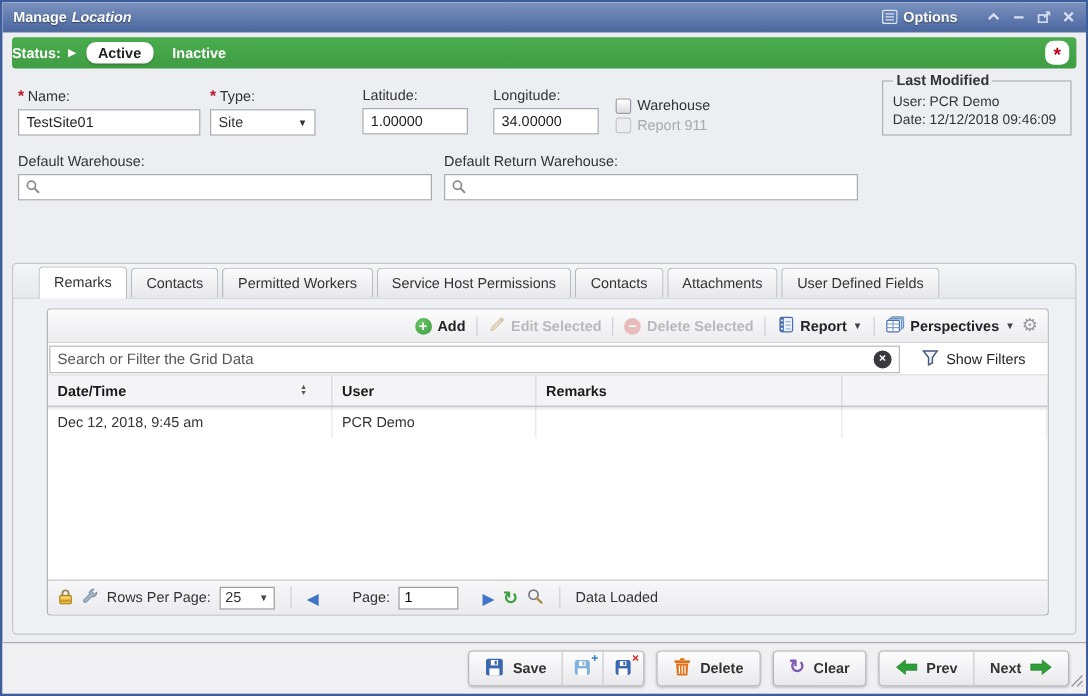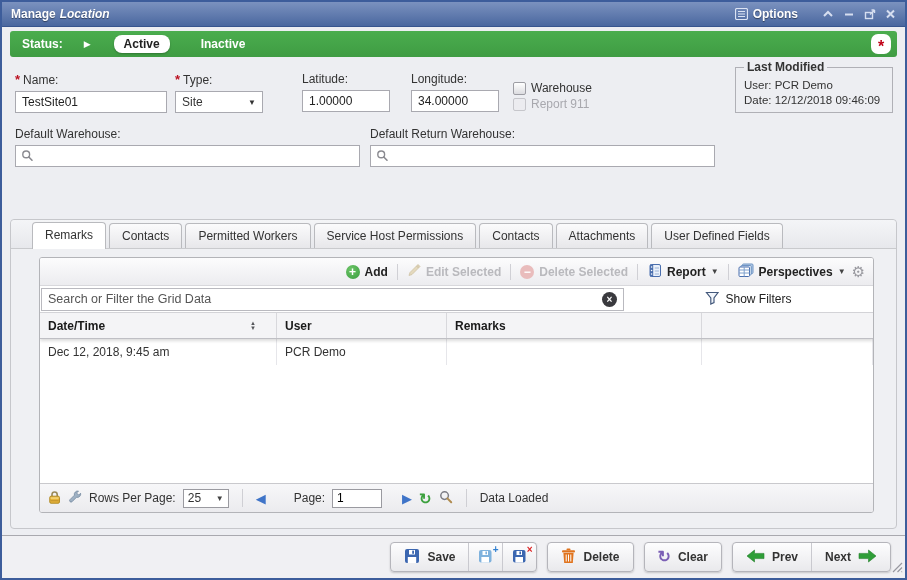--- a/index.html
+++ b/index.html
@@ -14,21 +14,21 @@
     border-bottom:1px solid #38558e;display:flex;align-items:center;padding:0 9px;}
   .title{color:#fff;font-weight:bold;text-shadow:0 1px 1px rgba(0,0,0,.45);}
   .title i{margin-left:4px;}
   .tb-right{margin-left:auto;display:flex;align-items:center;gap:10px;}
   .tb-options{display:flex;align-items:center;gap:5px;color:#fff;font-weight:bold;
     text-shadow:0 1px 1px rgba(0,0,0,.45);cursor:default;}
   .tb-ctrls{display:flex;align-items:center;gap:9px;margin-left:14px;}
   .tb-ico{display:flex;align-items:center;}
   
   .status-bar{flex:none;height:26px;margin:4px 8px 0;background:linear-gradient(#4bad4e,#3f9c43);
-    border-radius:3px;display:flex;align-items:center;padding:0 6px 0 12px;gap:15px;}
+    border-radius:3px;display:flex;align-items:center;padding:0 6px 0 0;}
   .status-label{color:#fff;font-weight:bold;}
   .status-arrow{color:#fff;font-size:9px;margin:0 8px 0 6px;}
   .status-pill{background:#fff;color:#222;font-weight:bold;border-radius:8px;
     padding:2px 10px;line-height:14px;box-shadow:0 1px 2px rgba(0,0,0,.25);}
   .status-inactive{color:#fff;font-weight:bold;margin-left:16px;}
   .status-req{margin-left:auto;width:20px;height:20px;background:#fff;border-radius:7px;
     display:flex;align-items:center;justify-content:center;}
   .status-req span{color:#c00016;font-weight:bold;font-size:16px;line-height:10px;position:relative;top:3px;}
   
   .form-area{flex:none;height:150px;position:relative;padding-left:13px;}
@@ -87,21 +87,21 @@
   .gt-btn{display:flex;align-items:center;gap:5px;font-weight:bold;color:#222;cursor:default;}
   .gt-btn.disabled{color:#b9b9bd;}
   .gt-sep{width:1px;height:16px;background:#d0d0d5;margin:0 3px;}
   .circle-ico{width:14px;height:14px;border-radius:50%;display:flex;align-items:center;
     justify-content:center;color:#fff;font-weight:bold;font-size:12px;line-height:12px;}
   .add-ico{background:radial-gradient(circle at 35% 30%,#6cc467,#3a9e3f);}
   .delsel-ico{background:#e9bcbc;}
   .caret{font-size:8px;color:#444;}
   .gear{font-size:15px;color:#9a9aa0;line-height:15px;}
   .grid-search-row{flex:none;height:27px;border-bottom:1px solid #d4d4d8;display:flex;align-items:center;background:#fff;}
-  .search-wrap{position:relative;width:584px;height:25px;padding:1px 0 1px 1px;}
+  .search-wrap{position:relative;width:710px;height:25px;padding:1px 0 1px 1px;}
   .search-wrap input{width:100%;height:23px;border:1px solid #b9b9bf;padding:0 26px 0 6px;
     font-family:"Liberation Sans",sans-serif;font-size:12.5px;color:#333;}
   .search-wrap input::placeholder{color:#555;opacity:1;}
   .clear-btn{position:absolute;right:7px;top:5px;width:15px;height:15px;border-radius:50%;
     background:#3a3a3e;color:#fff;font-size:10px;font-weight:bold;display:flex;
     align-items:center;justify-content:center;cursor:default;}
   .show-filters{flex:1;display:flex;align-items:center;justify-content:center;gap:5px;color:#222;}
   .thead{flex:none;height:26px;background:#f4f4f6;border-bottom:1px solid #bfbfc4;
     box-shadow:0 2px 3px rgba(0,0,0,.14);display:flex;font-weight:bold;color:#1a1a1a;position:relative;z-index:1;}
   .th{display:flex;align-items:center;padding:0 8px;border-right:1px solid #d8d8dc;}

